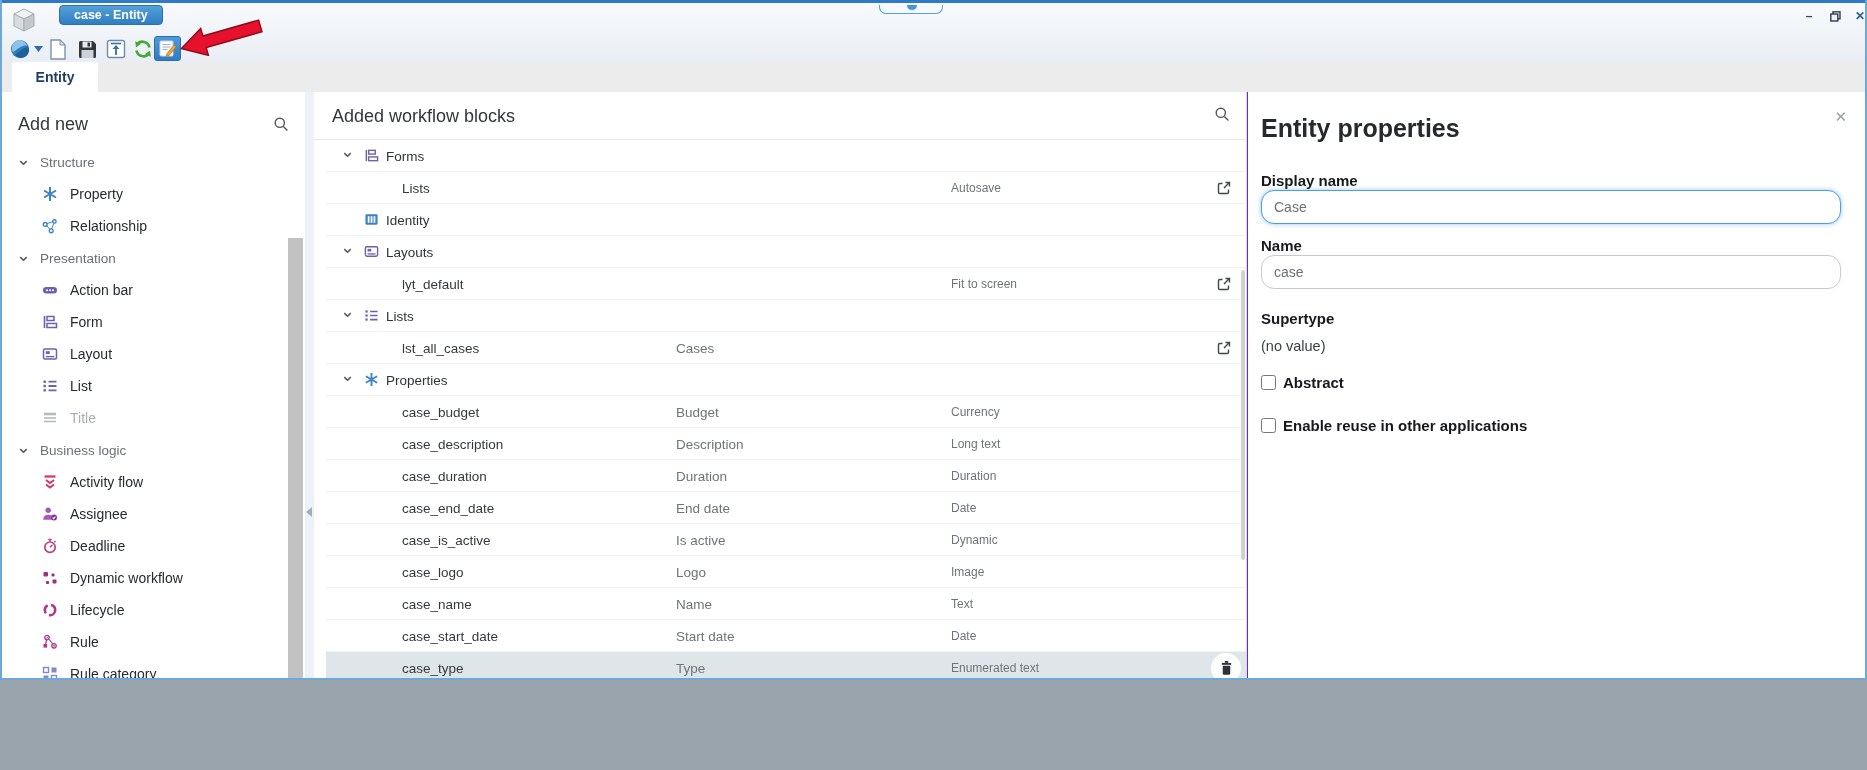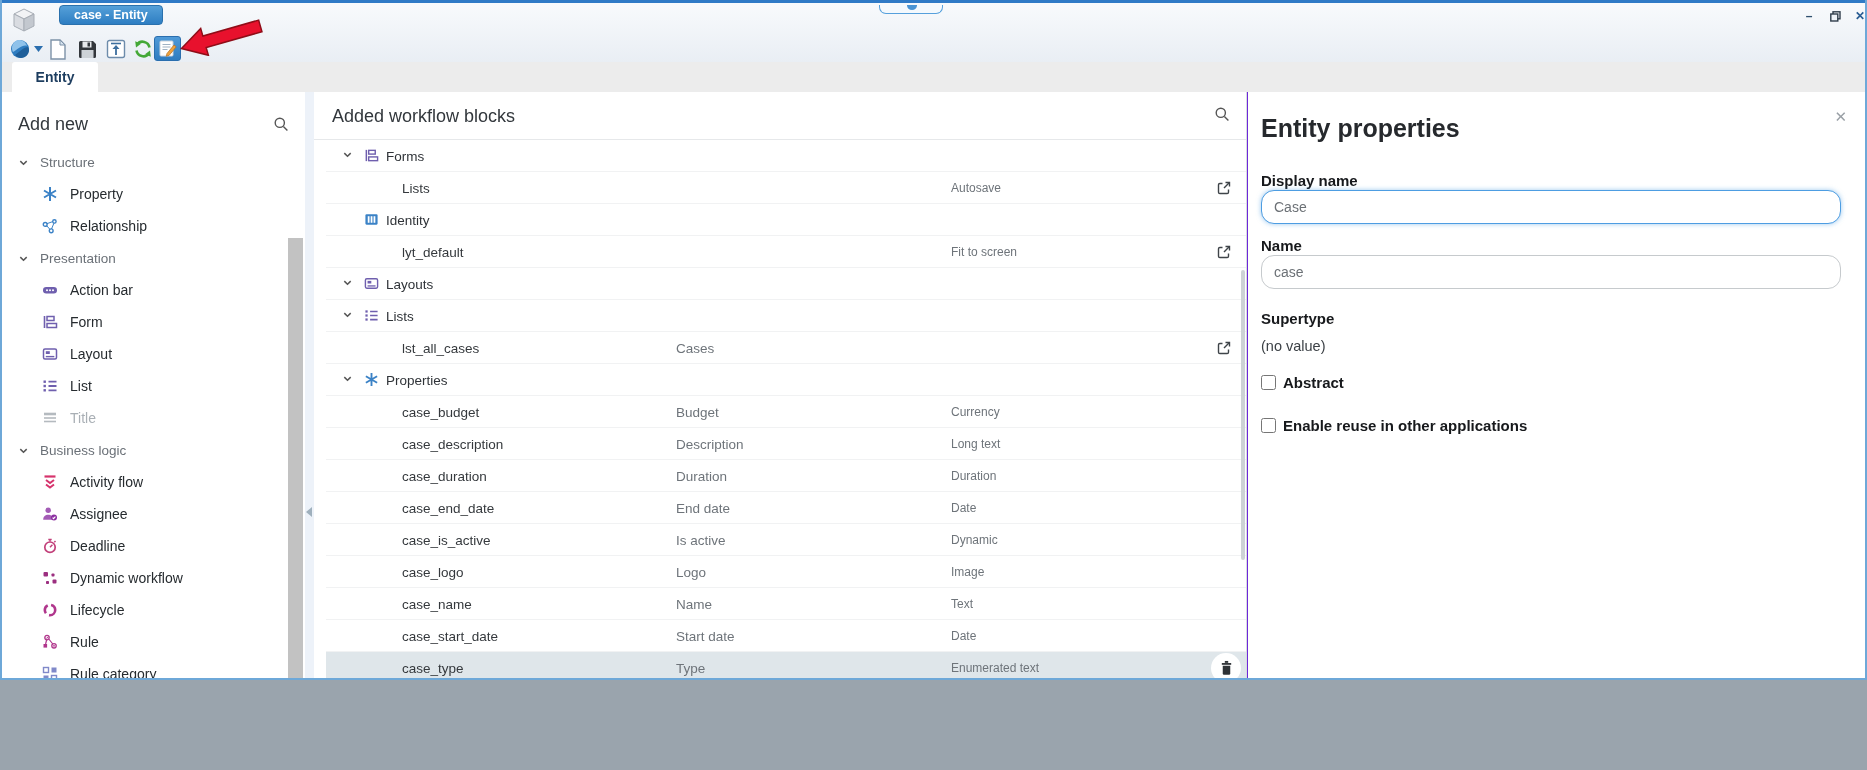--- a/index.html
+++ b/index.html
@@ -443,45 +443,45 @@
               <rect x="1.5" y="2.5" width="13" height="11" rx="1.2" fill="currentColor"></rect>
               <rect x="4" y="4.5" width="1.9" height="7" fill="#fff"></rect>
               <rect x="7.1" y="4.5" width="1.9" height="7" fill="#fff"></rect>
               <rect x="10.2" y="4.5" width="1.9" height="7" fill="#fff"></rect>
             </svg>
           </span>
         <span class="glabel">Identity</span>
       </div>
 
       <div class="row">
-        <span class="c1">lyt_default</span>
-        <span class="c3">Fit to screen</span>
-        <span class="open-ic">
-            <svg width="16" height="16" viewBox="0 0 16 16" fill="none">
-              <path d="M6.5 3.5H3.8A1.3 1.3 0 0 0 2.5 4.8v7.4a1.3 1.3 0 0 0 1.3 1.3h7.4a1.3 1.3 0 0 0 1.3-1.3V9.5" stroke="currentColor" stroke-width="1.4"></path>
-              <path d="M9.5 2.5h4v4" stroke="currentColor" stroke-width="1.4"></path>
-              <path d="M13.2 2.8L8 8" stroke="currentColor" stroke-width="1.4"></path>
-            </svg>
-          </span>
-      </div>
-
-      <div class="row">
         <span class="chev">
             <svg width="11" height="11" viewBox="0 0 12 12" fill="none">
               <path d="M2.5 4.5l3.5 3.5 3.5-3.5" stroke="currentColor" stroke-width="1.6"></path>
             </svg>
           </span>
         <span class="gicon ic-purple">
             <svg width="15" height="15" viewBox="0 0 16 16" fill="none">
               <rect x="1.5" y="3" width="13" height="10" rx="1.5" stroke="currentColor" stroke-width="1.5"></rect>
               <rect x="3.8" y="5.2" width="4" height="2.8" fill="currentColor"></rect>
               <path d="M3.8 10.6h8.5" stroke="currentColor" stroke-width="1.4"></path>
             </svg>
           </span>
         <span class="glabel">Layouts</span>
+      </div>
+
+      <div class="row">
+        <span class="c1">lyt_default</span>
+        <span class="c3">Fit to screen</span>
+        <span class="open-ic">
+            <svg width="16" height="16" viewBox="0 0 16 16" fill="none">
+              <path d="M6.5 3.5H3.8A1.3 1.3 0 0 0 2.5 4.8v7.4a1.3 1.3 0 0 0 1.3 1.3h7.4a1.3 1.3 0 0 0 1.3-1.3V9.5" stroke="currentColor" stroke-width="1.4"></path>
+              <path d="M9.5 2.5h4v4" stroke="currentColor" stroke-width="1.4"></path>
+              <path d="M13.2 2.8L8 8" stroke="currentColor" stroke-width="1.4"></path>
+            </svg>
+          </span>
       </div>
 
       <div class="row">
         <span class="chev">
             <svg width="11" height="11" viewBox="0 0 12 12" fill="none">
               <path d="M2.5 4.5l3.5 3.5 3.5-3.5" stroke="currentColor" stroke-width="1.6"></path>
             </svg>
           </span>
         <span class="gicon ic-purple">
             <svg width="15" height="15" viewBox="0 0 16 16">

